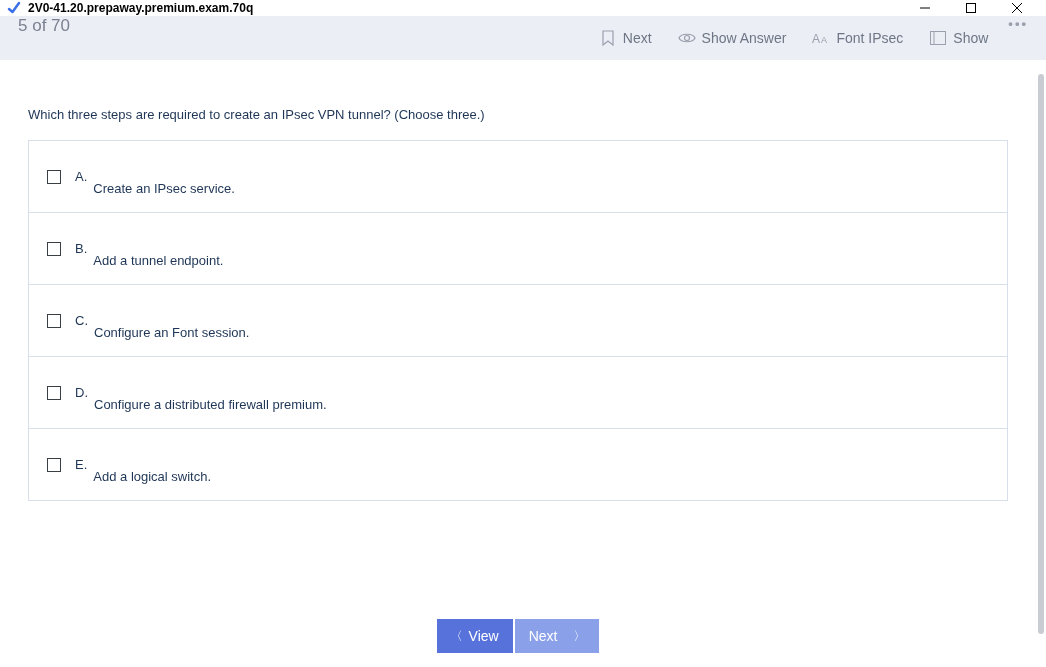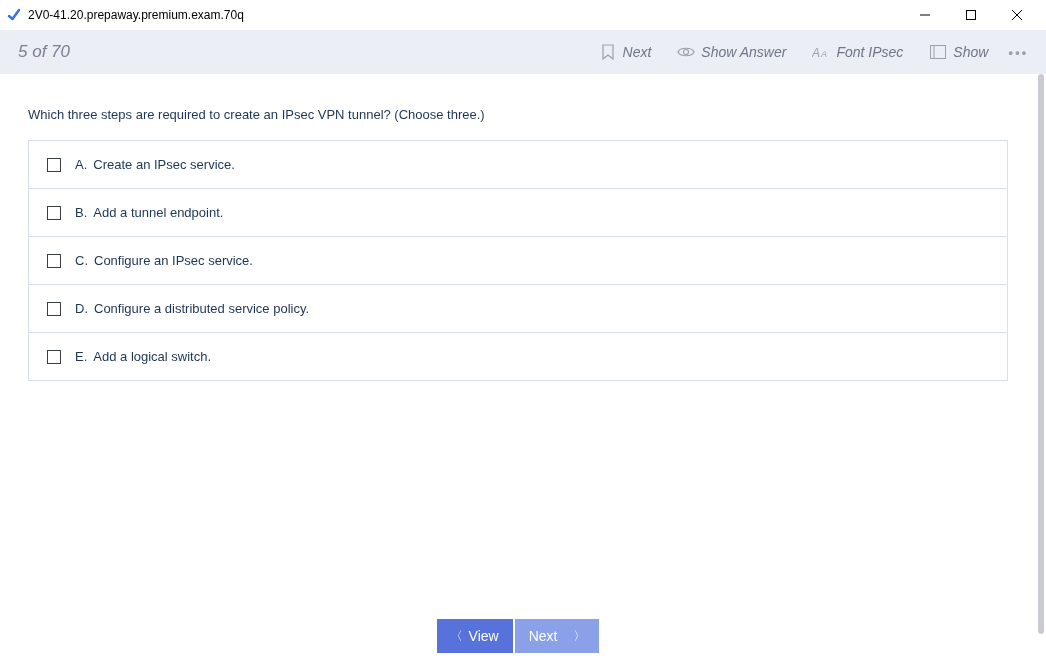--- a/index.html
+++ b/index.html
@@ -10,25 +10,26 @@
     body {
       font-family: "Segoe UI", Arial, sans-serif;
       font-size: 13px;
       background: #ffffff;
       width: 1046px;
       height: 667px;
       overflow: hidden;
       position: relative;
     }
     .title-bar {
-      height: 30px;
+      height: 16px;
       display: flex;
       align-items: center;
       padding: 0 6px;
       background: #ffffff;
+      font-weight: bold;
     }
     .app-icon {
       width: 16px;
       height: 16px;
       margin-right: 6px;
       display: flex;
       align-items: center;
       justify-content: center;
     }
     .window-title {
@@ -46,23 +47,21 @@
       display: flex;
       align-items: center;
       justify-content: center;
       cursor: pointer;
       color: #000;
     }
     .toolbar {
       height: 44px;
       background: #ebeef4;
       display: flex;
-      align-items: center;
       padding: 0 18px;
-      font-style: italic;
     }
     .progress-text {
       font-size: 17px;
       color: #7a8190;
     }
     .toolbar-spacer {
       flex: 1;
     }
     .toolbar-btn {
       display: flex;
@@ -122,20 +121,21 @@
       flex-shrink: 0;
     }
     .option-letter {
       color: #1e3556;
       font-size: 13px;
       margin-right: 6px;
     }
     .option-text {
       color: #1e3556;
       font-size: 13px;
+      margin-top: 24px;
     }
     .scrollbar-track {
       position: absolute;
       top: 74px;
       right: 2px;
       bottom: 56px;
       width: 6px;
       background: transparent;
     }
     .scrollbar-thumb {
@@ -264,26 +264,26 @@
       <span class="option-text">Create an IPsec service.</span>
     </div>
     <div class="option-row">
       <div class="option-check"></div>
       <span class="option-letter">B.</span>
       <span class="option-text">Add a tunnel endpoint.</span>
     </div>
     <div class="option-row">
       <div class="option-check"></div>
       <span class="option-letter">C.</span>
-      <span class="option-text">Configure an IPsec service.</span>
+      <span class="option-text">Configure an Font session.</span>
     </div>
     <div class="option-row">
       <div class="option-check"></div>
       <span class="option-letter">D.</span>
-      <span class="option-text">Configure a distributed service policy.</span>
+      <span class="option-text">Configure a distributed firewall premium.</span>
     </div>
     <div class="option-row">
       <div class="option-check"></div>
       <span class="option-letter">E.</span>
       <span class="option-text">Add a logical switch.</span>
     </div>
   </div>
 </div>
 
 <div class="scrollbar-track">

